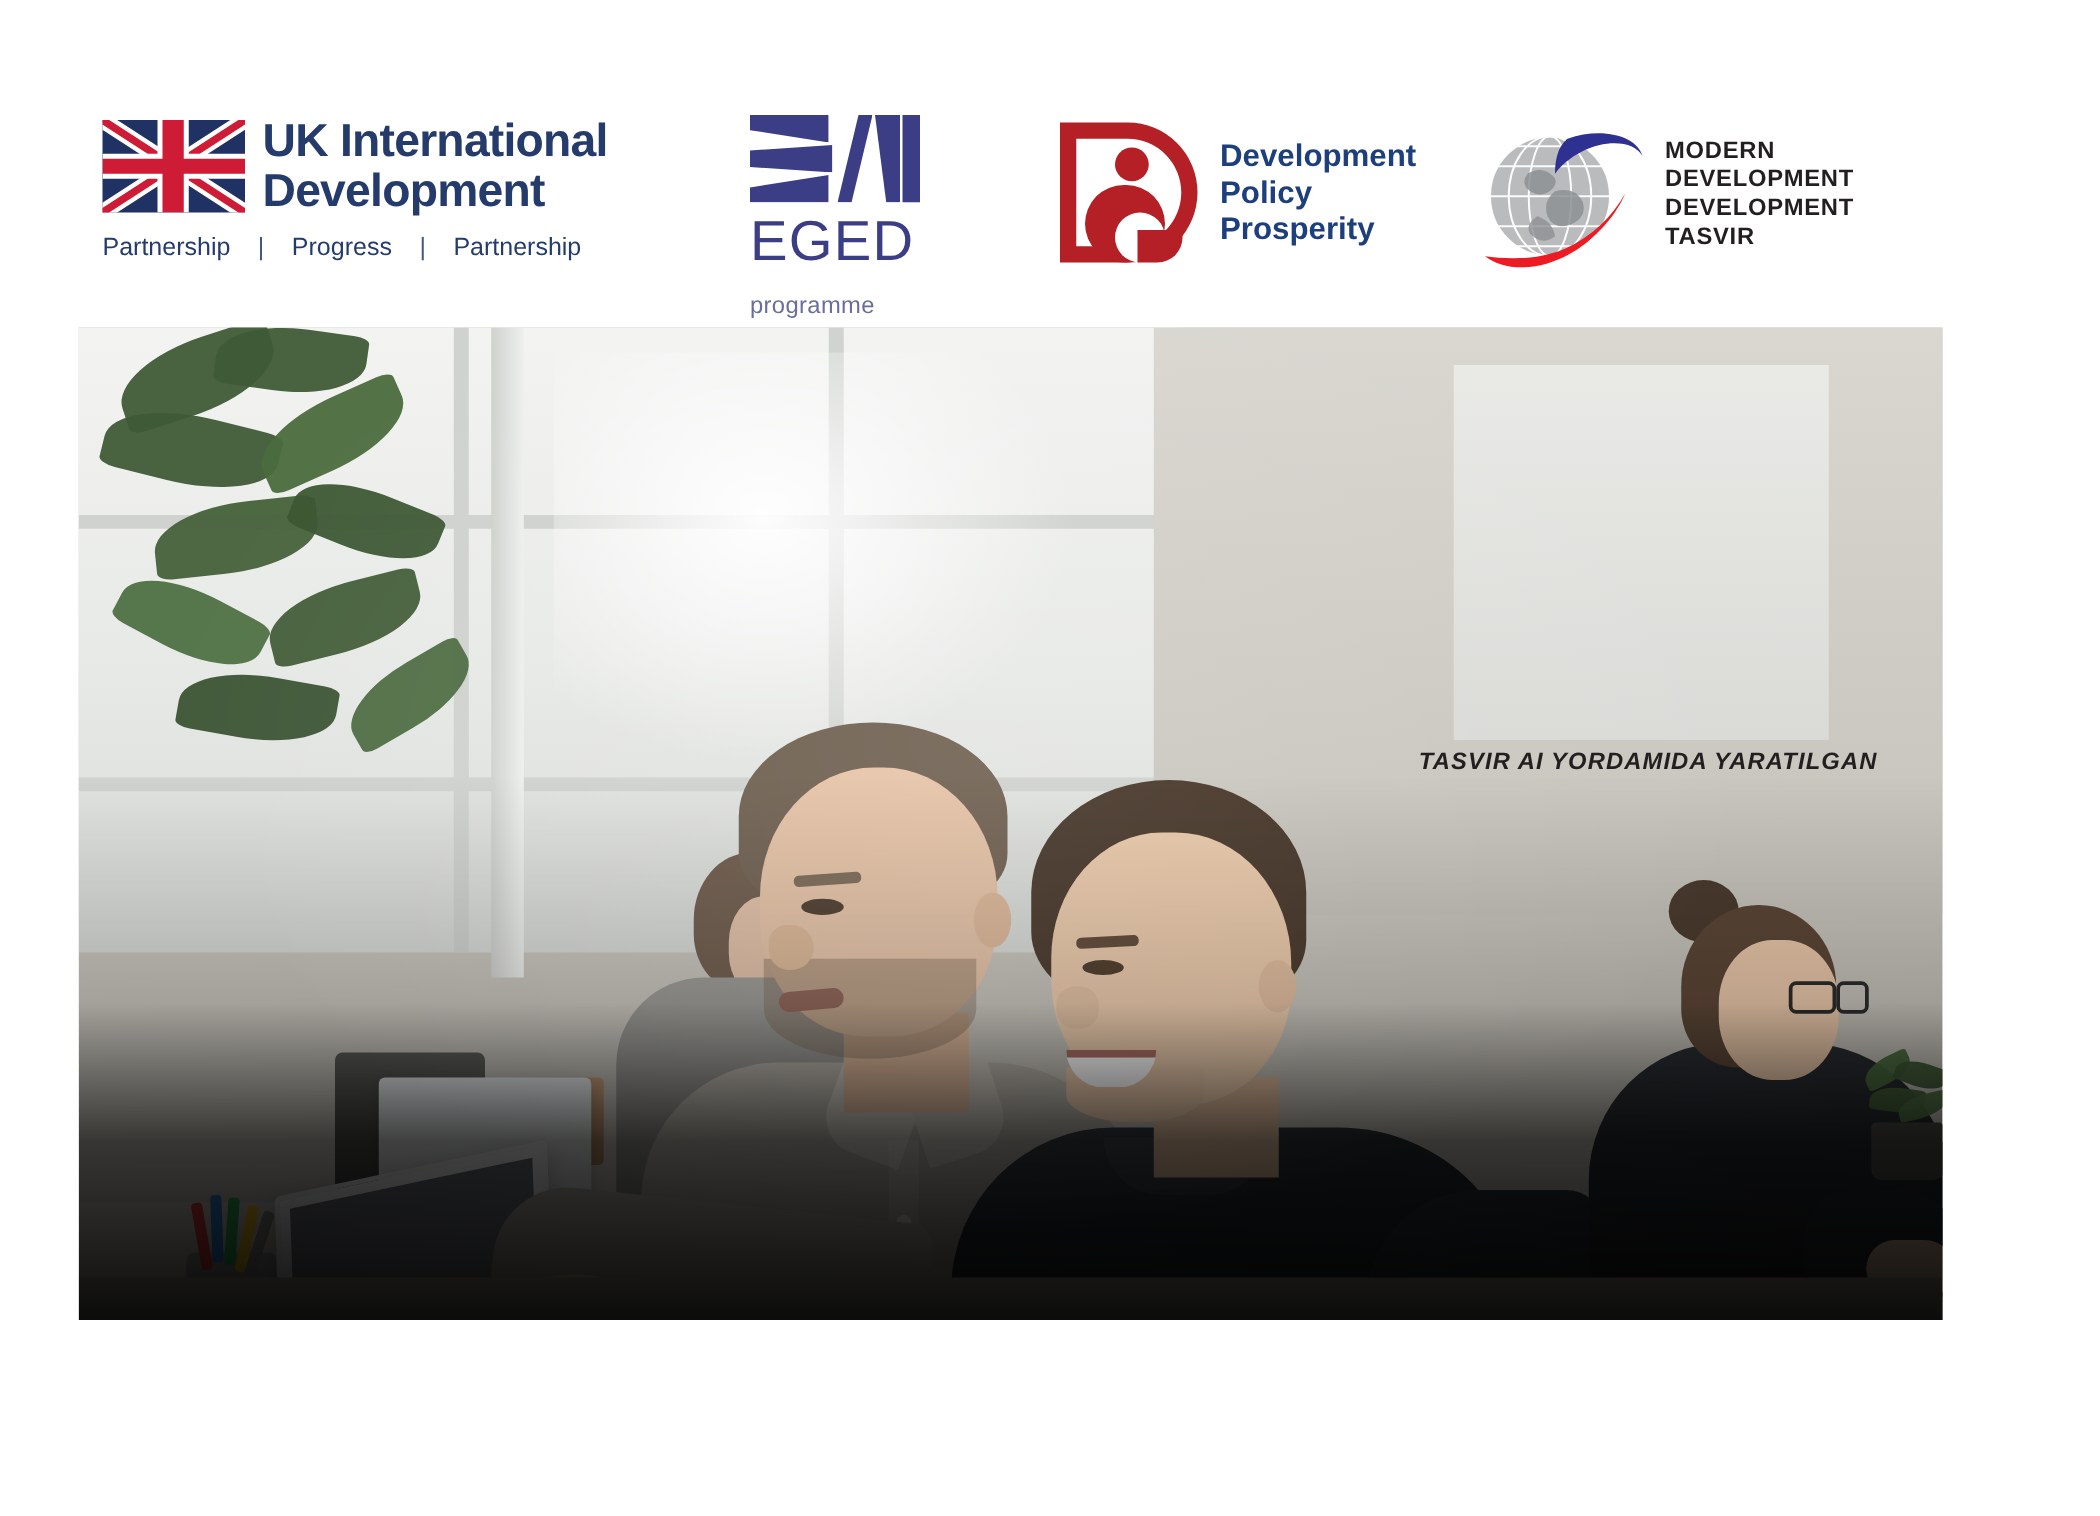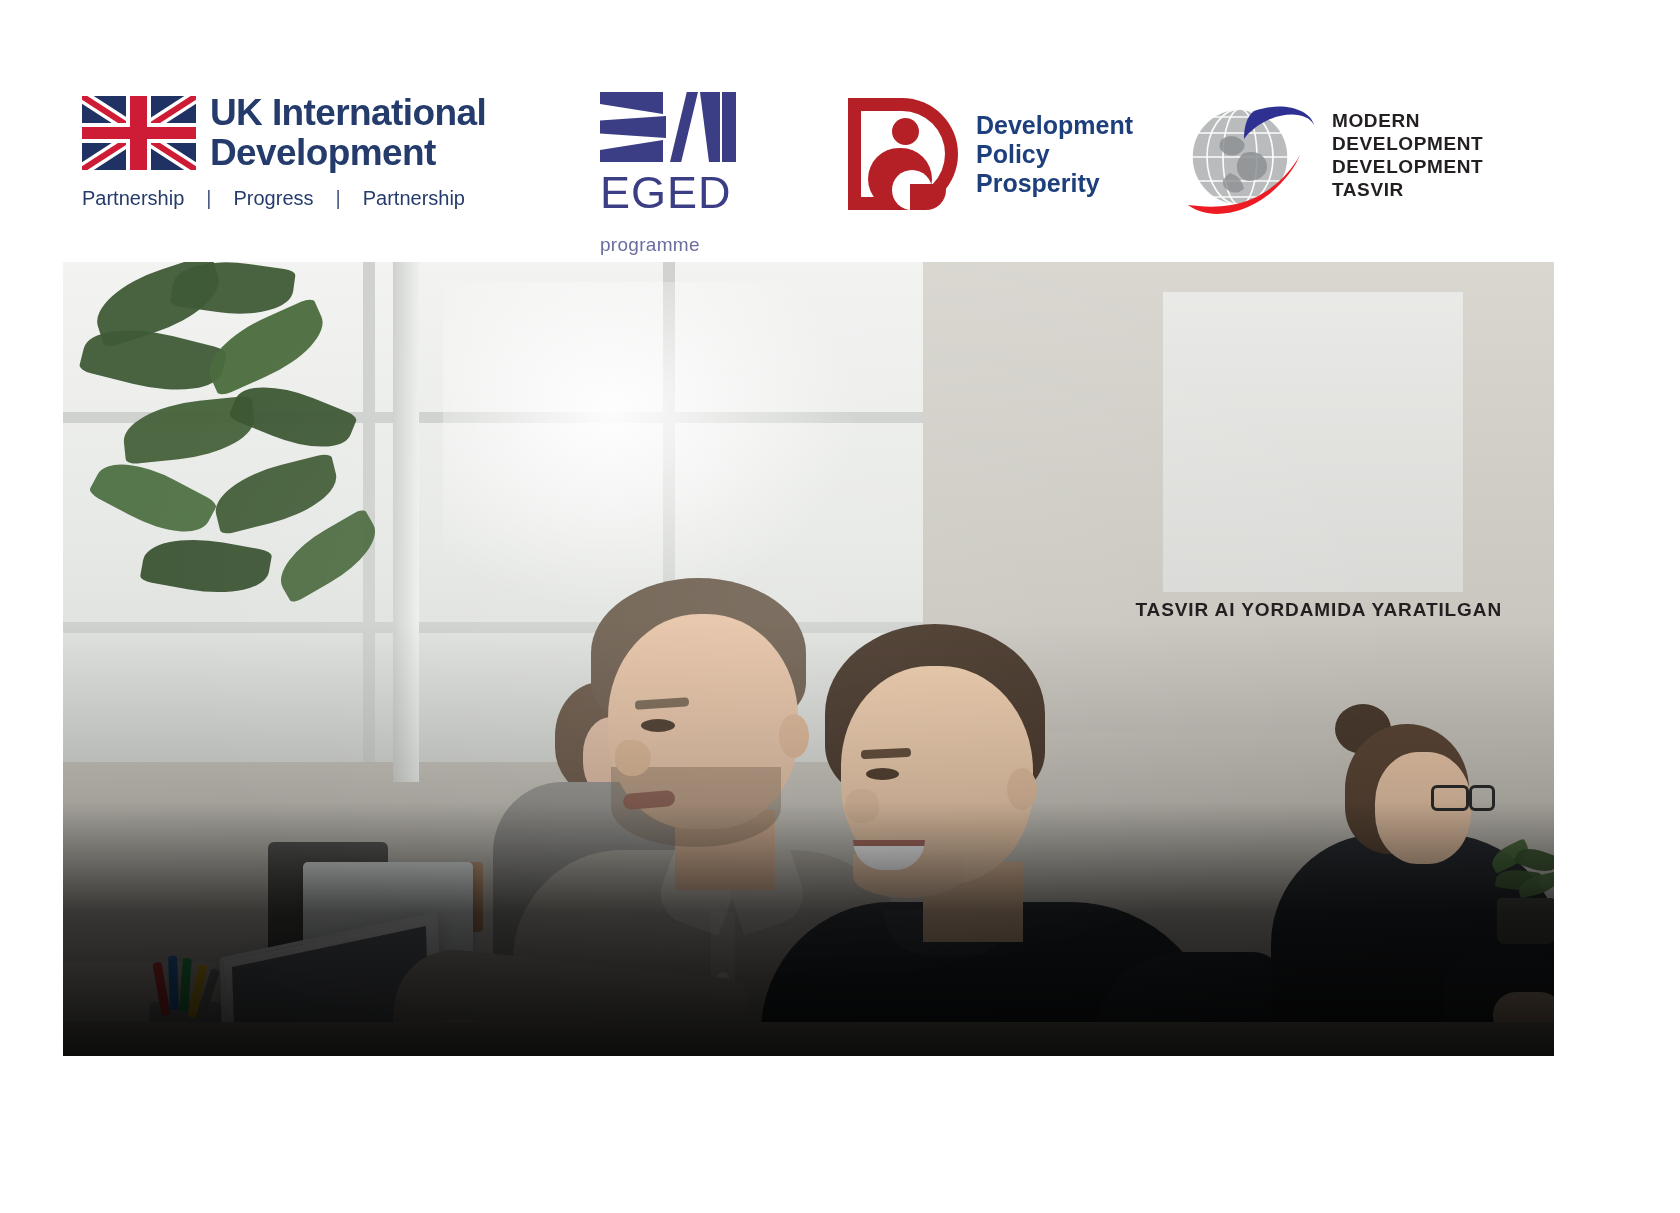--- a/index.html
+++ b/index.html
@@ -393,20 +393,21 @@
     position:absolute; inset:0;
     background:
       radial-gradient(ellipse at 48% 42%, rgba(255,255,255,.10), rgba(0,0,0,0) 60%),
       linear-gradient(180deg, rgba(0,0,0,0) 45%, rgba(0,0,0,.18) 68%, rgba(0,0,0,.72) 82%, rgba(0,0,0,.93) 100%);
   }
 
   .ai-credit {
     position:absolute; right:52px; top:337px;
     color:#231f20; font-size:19px; font-weight:bold; letter-spacing:.9px;
     white-space:nowrap;
+    font-style:italic;
   }
   .headline {
     position:absolute; left:79px; right:52px; bottom:42px;
     color:#ffffff; font-weight:bold; font-size:50px; line-height:57px;
     letter-spacing:.2px;
     text-shadow:0 2px 10px rgba(0,0,0,.55);
   }
 </style>
 </head>
 <body>

